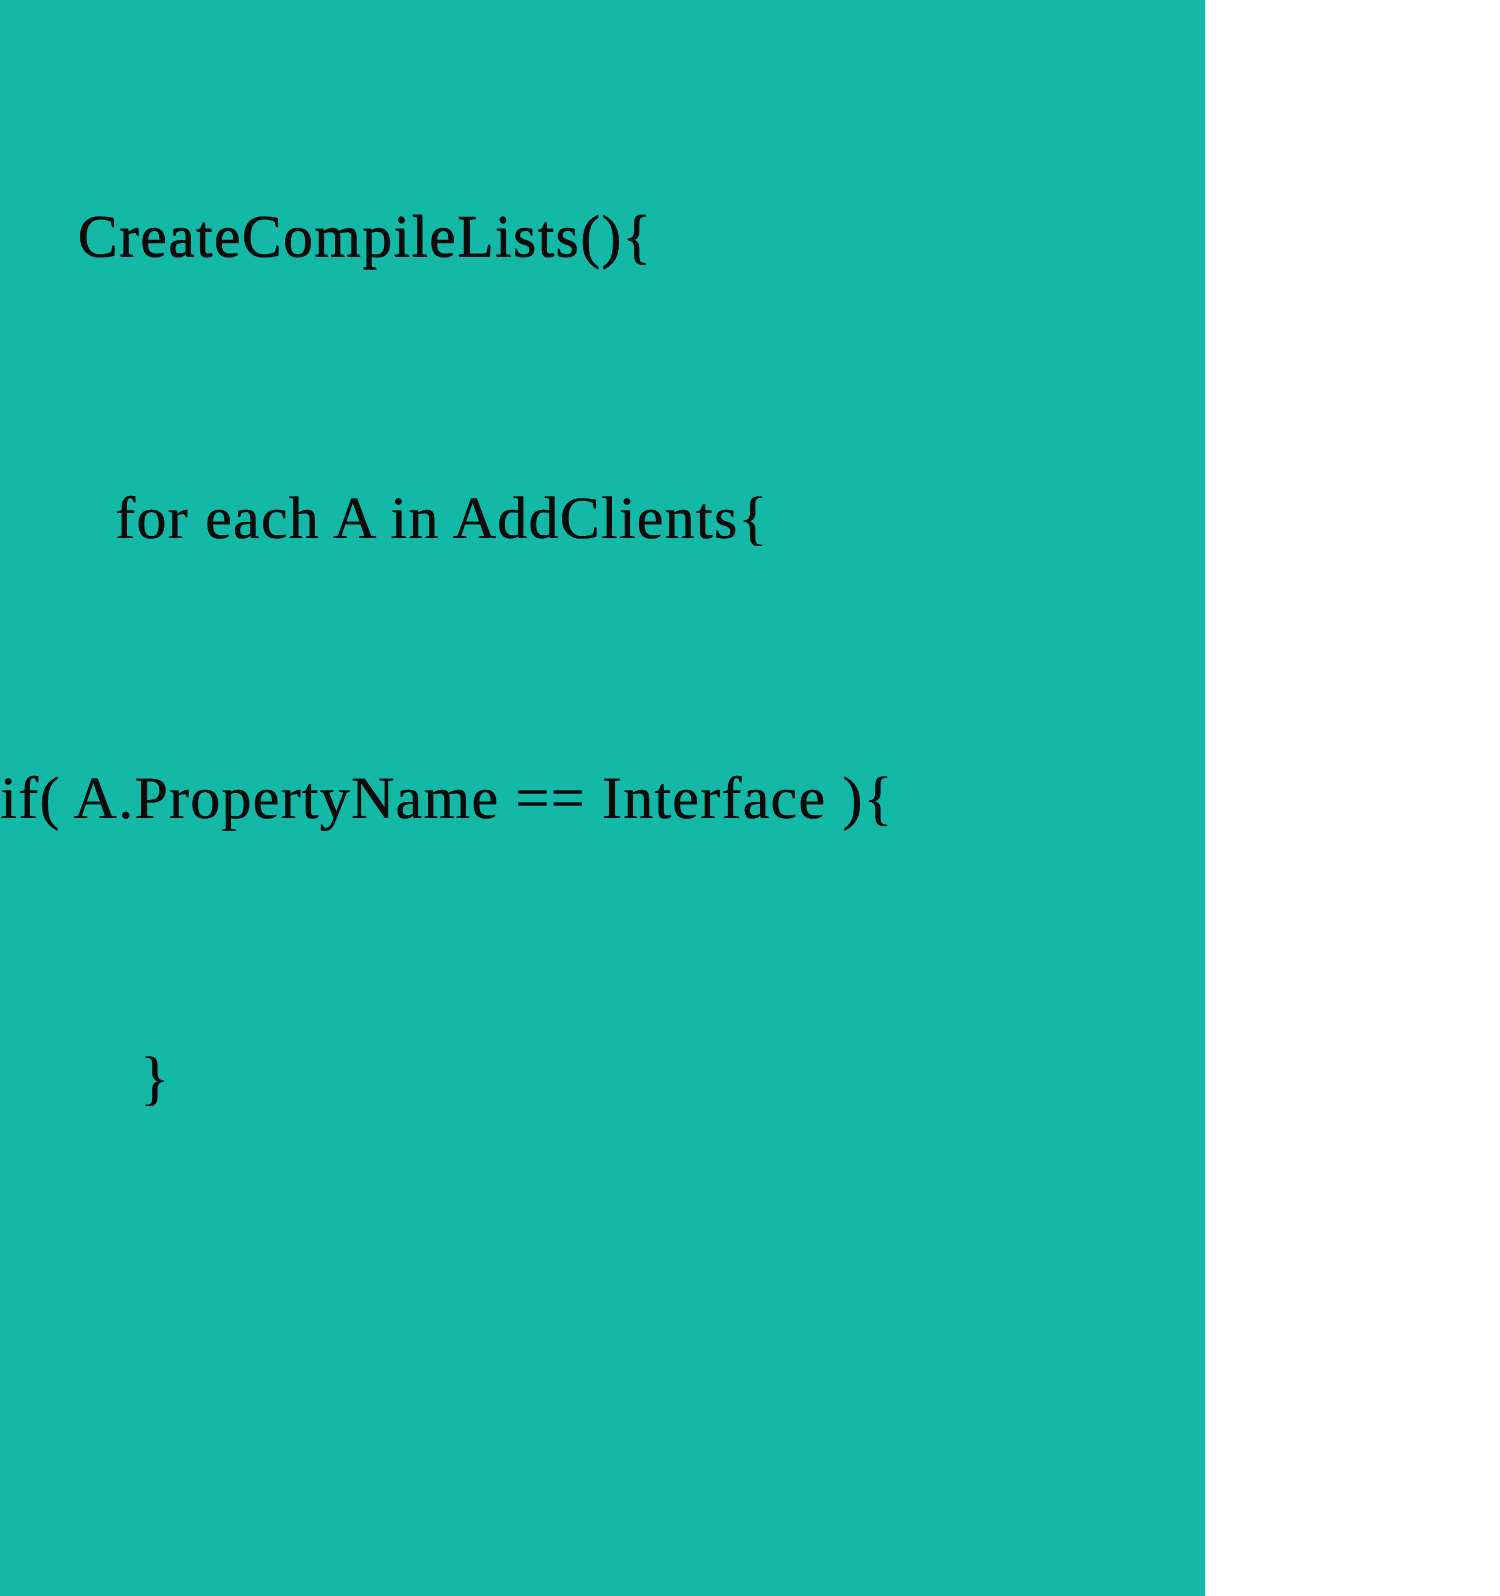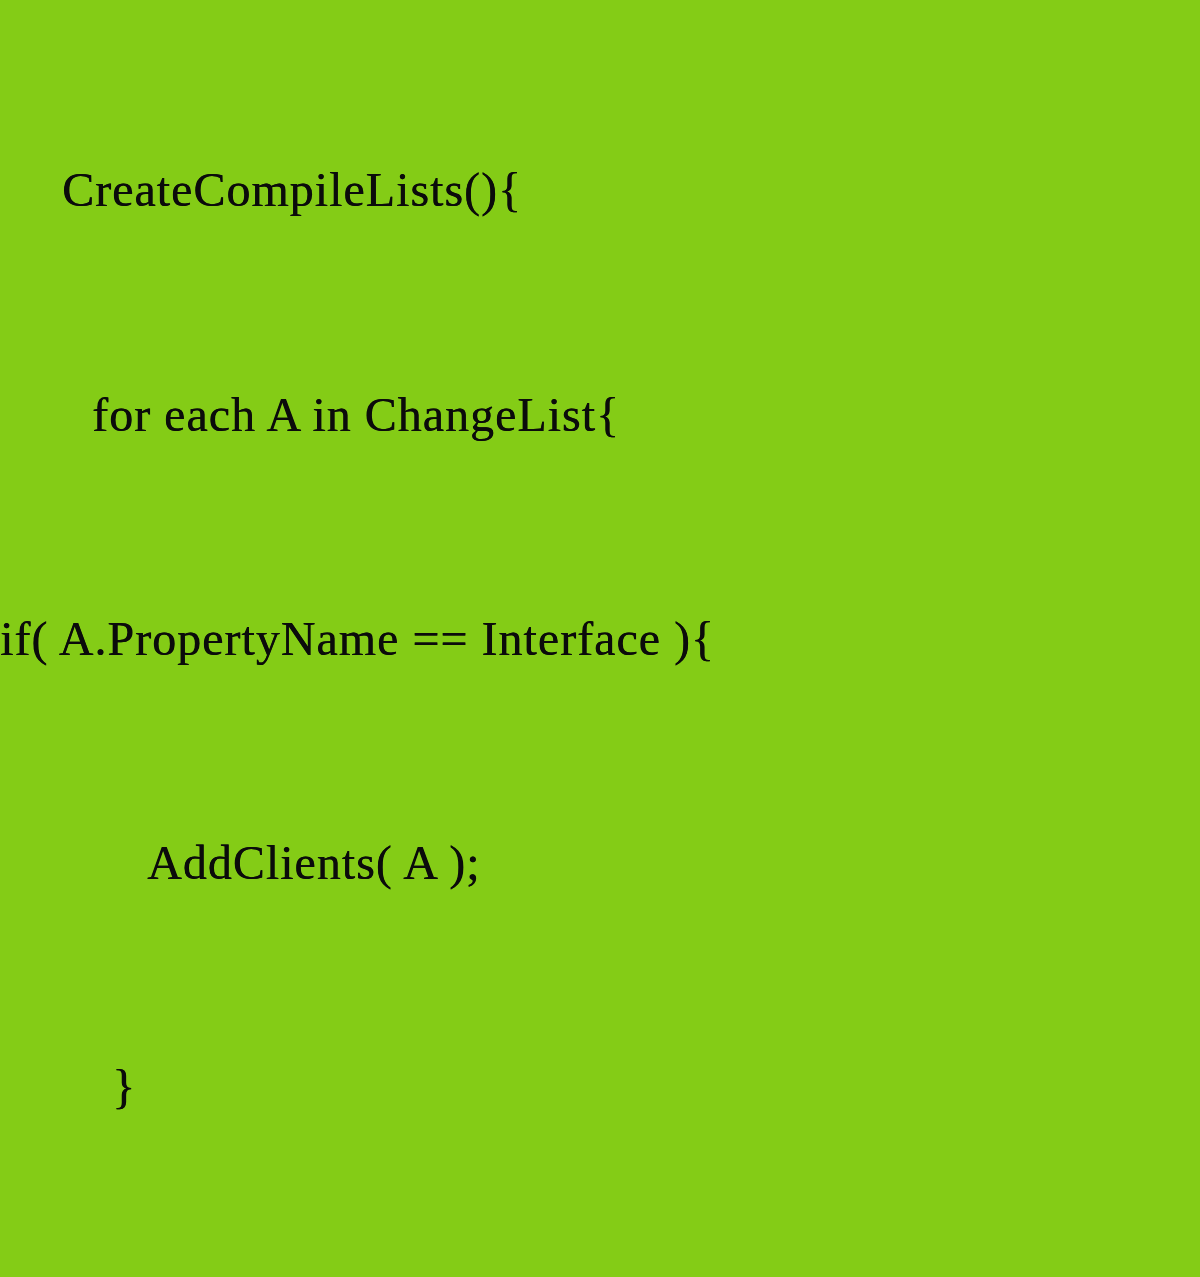--- a/index.html
+++ b/index.html
@@ -2,23 +2,23 @@
 <html><head>
 <meta charset="utf-8">
 <style>
   html, body {
     margin: 0;
     padding: 0;
     background: #ffffff;
   }
   .page {
     position: relative;
-    width: 1200px;
+    width: 964px;
     height: 1277px;
-    background: #84cc16;
+    background: #14b8a6;
     overflow: hidden;
   }
   .code-block {
     position: absolute;
     top: 4px;
     left: 0;
     width: 100%;
     font-family: "Liberation Serif", "DejaVu Serif", serif;
     font-size: 48px;
     line-height: 74.7px;
@@ -32,23 +32,22 @@
     height: 74.7px;
     white-space: pre;
   }
 </style>
 </head>
 <body>
 
 <div class="page">
   <div class="code-block">
     <div class="code-line" style="padding-left: 62px;">CreateCompileLists(){</div>
-    <div class="code-line" style="padding-left: 92px;">for each A in ChangeList{</div>
+    <div class="code-line" style="padding-left: 92px;">for each A in AddClients{</div>
     <div class="code-line" style="">if( A.PropertyName == Interface ){</div>
-    <div class="code-line" style="padding-left: 147px;">AddClients( A );</div>
     <div class="code-line" style="padding-left: 112px;">}</div>
     
     
     
     
     
     
     
     
     

